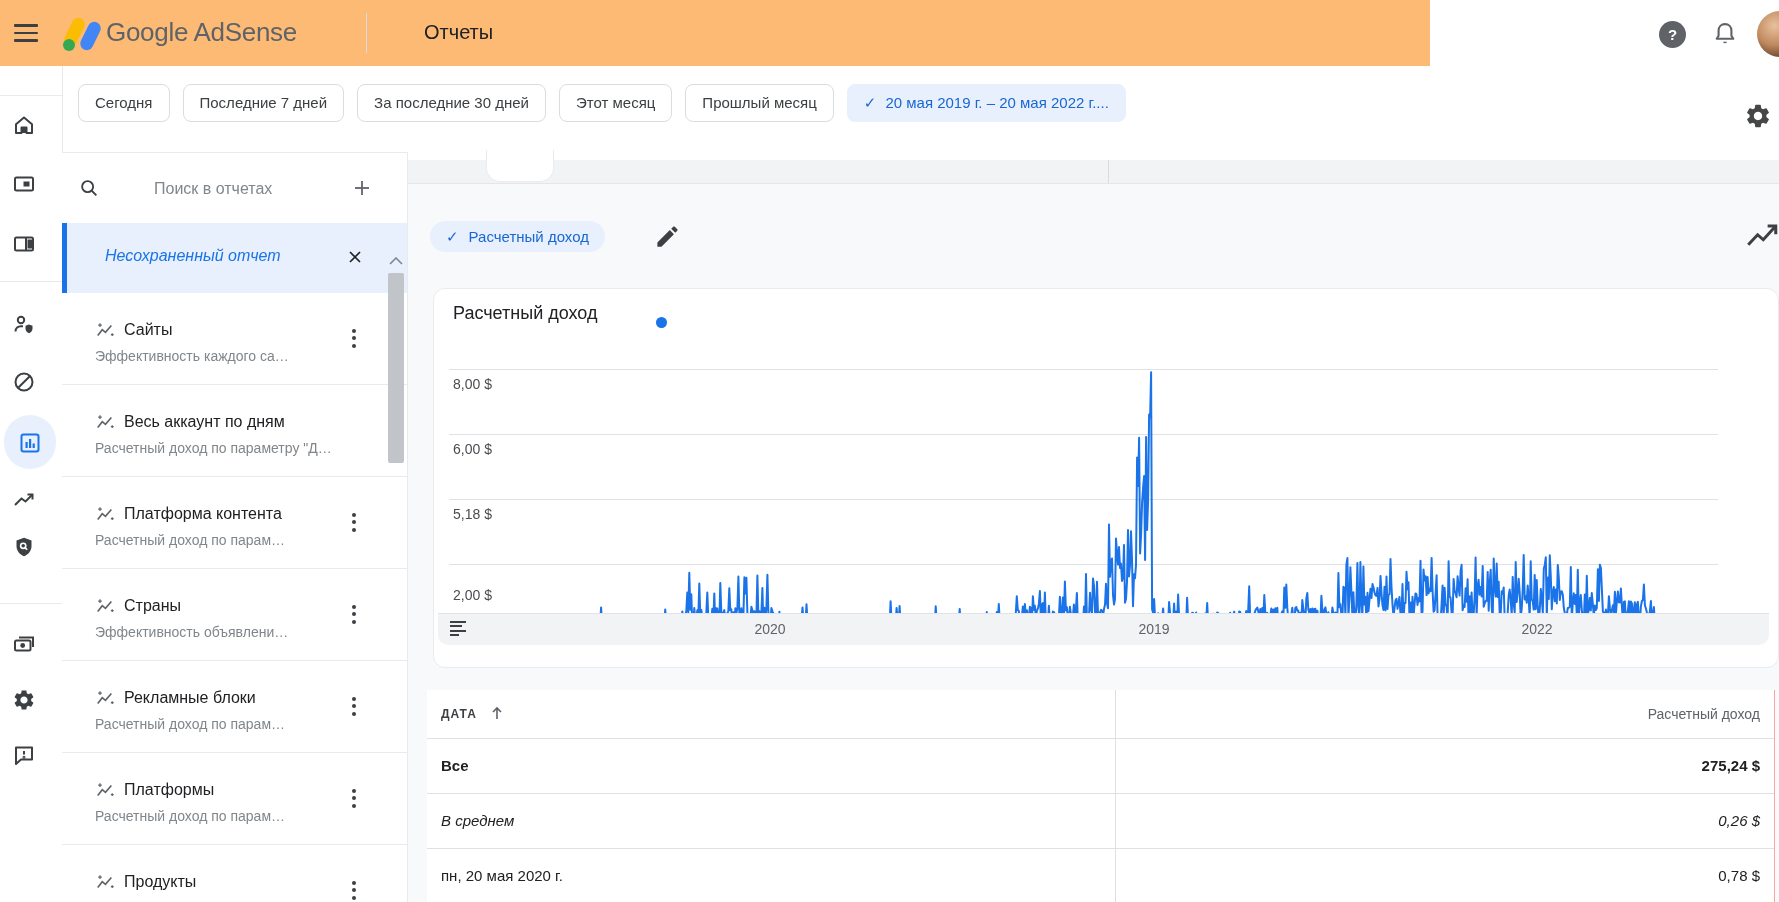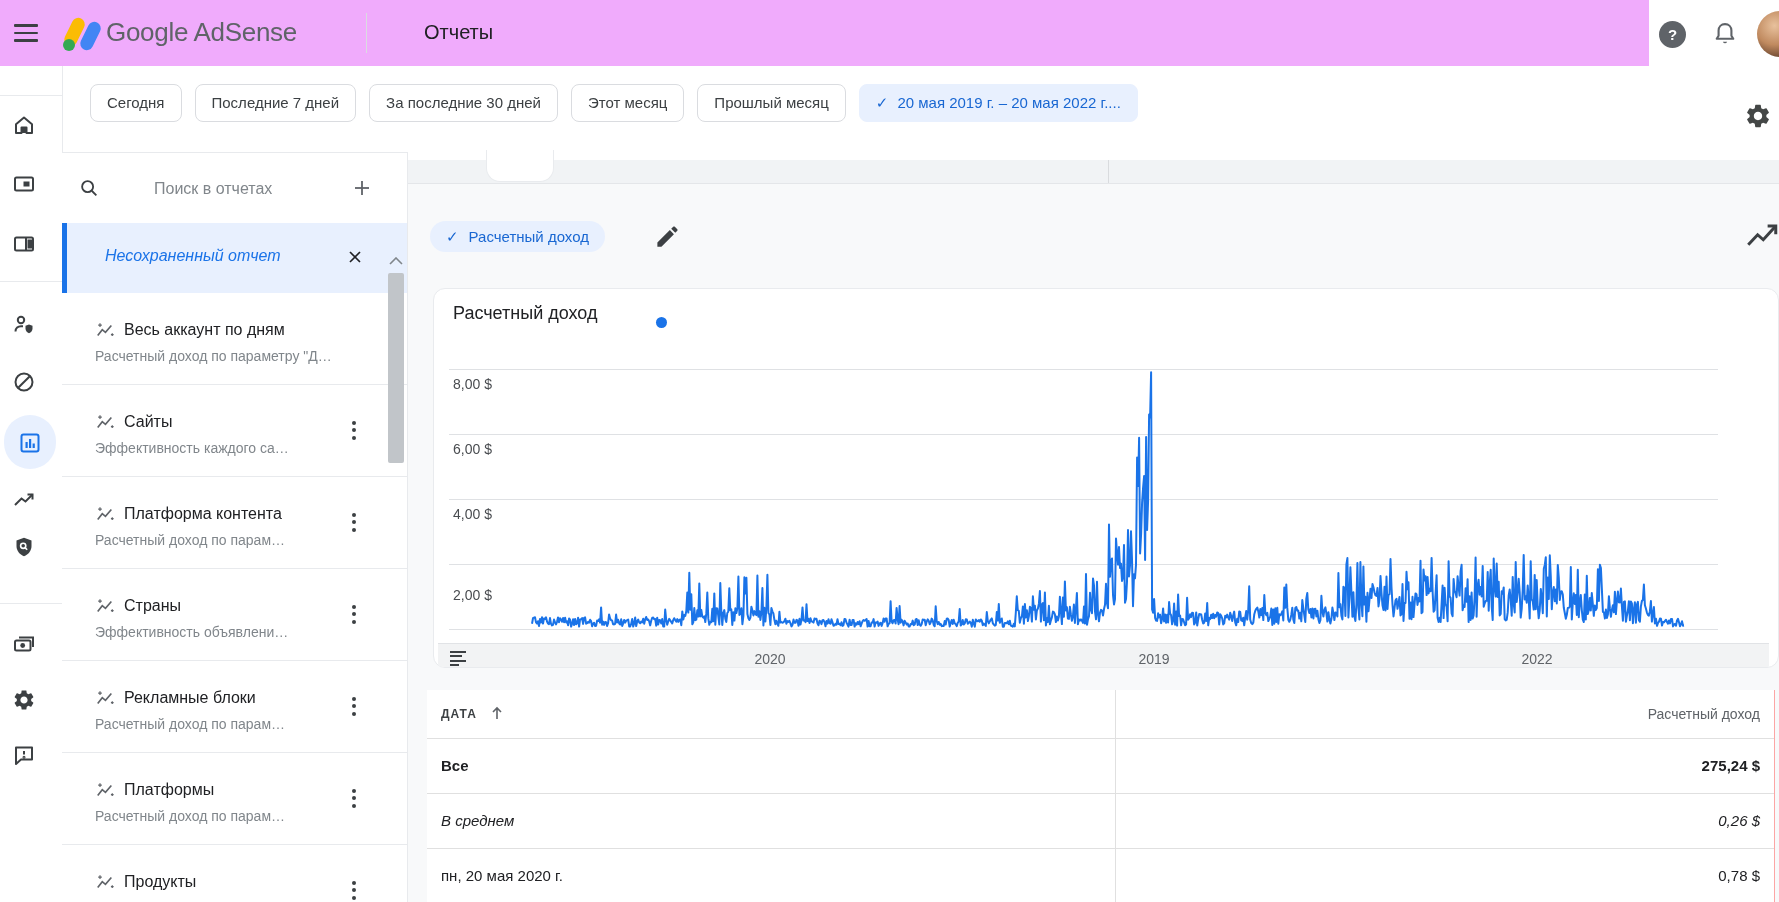--- a/index.html
+++ b/index.html
@@ -1,39 +1,39 @@
 <!DOCTYPE html>
 <html><head>
 <meta charset="utf-8">
 <style>
   html,body{margin:0;padding:0;background:#fff;}
   .app{position:relative;width:1779px;height:902px;overflow:hidden;background:#fff;
        font-family:"Liberation Sans",sans-serif;color:#202124;}
 
   
-  .topbar{position:absolute;left:0;top:0;width:1649px;height:66px;background:#f0abfc;}
+  .topbar{position:absolute;left:0;top:0;width:1430px;height:66px;background:#fdba74;}
   .hamburger{position:absolute;left:14px;top:24px;width:24px;height:18px;cursor:pointer;}
   .hamburger i{display:block;width:24px;height:2.6px;background:#3c4043;margin-bottom:5px;border-radius:1px;}
   .logo-mark{position:absolute;left:60px;top:15px;width:42px;height:38px;}
   .logo-bar{position:absolute;width:13px;height:30px;border-radius:7px;transform:rotate(26deg);}
   .logo-bar.y{left:8px;top:2px;background:#fbbc04;}
   .logo-bar.b{left:24px;top:6px;background:#4285f4;}
   .logo-dot{position:absolute;left:3px;top:24px;width:12px;height:12px;border-radius:50%;background:#34a853;}
   .brand{position:absolute;left:106px;top:17px;font-size:26px;color:#5f6368;letter-spacing:-0.3px;}
   .tb-divider{position:absolute;left:366px;top:13px;width:1px;height:40px;background:#dadce0;}
   .page-title{position:absolute;left:424px;top:21px;font-size:20px;color:#202124;}
   .help-btn{position:absolute;left:1659px;top:21px;width:27px;height:27px;border-radius:50%;background:#5f6368;
             color:#fff;font-size:15px;font-weight:bold;text-align:center;line-height:27px;cursor:pointer;}
   .bell{position:absolute;left:1711px;top:20px;width:28px;height:28px;cursor:pointer;}
   .avatar{position:absolute;left:1757px;top:11px;width:46px;height:46px;border-radius:50%;
           background:radial-gradient(circle at 38% 32%,#e8c19d 0%,#c08a5f 45%,#6b4630 78%,#402a1c 100%);}
 
   
   .filterbar{position:absolute;left:0;top:66px;width:1779px;height:74px;background:#fff;}
-  .chips{position:absolute;left:90px;top:18px;display:flex;gap:13px;border-radius:18px;}
+  .chips{position:absolute;left:78px;top:18px;display:flex;gap:13px;border-radius:18px;}
   .chip{height:36px;line-height:36px;padding:0 16px;border:1px solid #dadce0;border-radius:8px;
         font-size:15px;color:#3c4043;background:#fff;white-space:nowrap;cursor:pointer;}
   .chip.sel{background:#e8f0fe;border-color:#e8f0fe;color:#1967d2;font-weight:500;}
   .chip .chip-check{margin-right:9px;font-weight:400;}
   .filter-gear{position:absolute;left:1744px;top:102px;width:28px;height:28px;cursor:pointer;}
 
   
   .rail{position:absolute;left:0;top:66px;width:62px;height:836px;background:#fff;border-right:1px solid #e8eaed;}
   .rail-div{position:absolute;left:0;width:62px;height:1px;background:#e8eaed;}
   .rail-icon{position:absolute;left:12px;width:24px;height:24px;cursor:pointer;}
@@ -75,21 +75,21 @@
   .edit-pencil{position:absolute;left:654px;top:223px;width:27px;height:27px;cursor:pointer;}
   .trend-toggle{position:absolute;left:1744px;top:221px;width:36px;height:30px;cursor:pointer;}
 
   
   .card{position:absolute;left:433px;top:288px;width:1346px;height:380px;background:#fff;
         border:1px solid #e9ebee;border-radius:12px;box-sizing:border-box;overflow:hidden;}
   .card-title{position:absolute;left:19px;top:14px;font-size:18px;color:#202124;}
   .legend-dot{position:absolute;left:222px;top:28px;width:11px;height:11px;border-radius:50%;background:#1a73e8;}
   .gridline{position:absolute;left:15px;width:1269px;height:1px;background:#dfe1e4;}
   .ylab{position:absolute;left:19px;font-size:14px;color:#494c50;}
-  .axis-strip{position:absolute;left:4px;top:354px;width:1331px;height:31px;background:#f2f3f4;
+  .axis-strip{position:absolute;left:4px;top:324px;width:1331px;height:31px;background:#f2f3f4;
               border-top:1px solid #e1e3e6;border-radius:0 0 10px 10px;text-decoration:underline;}
   .xlab{position:absolute;top:7px;transform:translateX(-50%);font-size:14px;color:#5f6368;}
   .chart-menu{position:absolute;left:12px;top:7px;width:18px;height:16px;cursor:pointer;}
   .chart-menu i{display:block;height:2px;background:#3c4043;margin-bottom:2.4px;}
   .chart-menu i:nth-child(1){width:16px;}
   .chart-menu i:nth-child(2){width:12px;}
   .chart-menu i:nth-child(3){width:16px;}
   .chart-menu i:nth-child(4){width:9px;}
   #line-svg{position:absolute;left:0;top:0;}
 
@@ -260,39 +260,39 @@
     </div>
     <div class="rlist" id="report-list">
         <div class="report-item">
     <span class="ri-icon">
       <svg viewBox="0 0 22 22" width="20" height="20" fill="none" stroke="#5f6368" stroke-width="1.8">
         <path d="M3 16l5-6.5 3.5 3L18 5"></path>
         <path d="M5.5 2.5v4M3.5 4.5h4" stroke-width="1.3"></path>
         <path d="M19 13.5v3M17.5 15h3" stroke-width="1.3"></path>
       </svg>
     </span>
+    <div class="ri-title">Сайты</div>
+    <div class="ri-sub">Эффективность каждого са…</div>
+    <div class="kebab">
+            <i></i>
+            <i></i>
+            <i></i>
+          </div>
+  </div>
+        <div class="report-item">
+    <span class="ri-icon">
+      <svg viewBox="0 0 22 22" width="20" height="20" fill="none" stroke="#5f6368" stroke-width="1.8">
+        <path d="M3 16l5-6.5 3.5 3L18 5"></path>
+        <path d="M5.5 2.5v4M3.5 4.5h4" stroke-width="1.3"></path>
+        <path d="M19 13.5v3M17.5 15h3" stroke-width="1.3"></path>
+      </svg>
+    </span>
     <div class="ri-title">Весь аккаунт по дням</div>
     <div class="ri-sub">Расчетный доход по параметру "Д…</div>
 
-  </div>
-        <div class="report-item">
-    <span class="ri-icon">
-      <svg viewBox="0 0 22 22" width="20" height="20" fill="none" stroke="#5f6368" stroke-width="1.8">
-        <path d="M3 16l5-6.5 3.5 3L18 5"></path>
-        <path d="M5.5 2.5v4M3.5 4.5h4" stroke-width="1.3"></path>
-        <path d="M19 13.5v3M17.5 15h3" stroke-width="1.3"></path>
-      </svg>
-    </span>
-    <div class="ri-title">Сайты</div>
-    <div class="ri-sub">Эффективность каждого са…</div>
-    <div class="kebab">
-            <i></i>
-            <i></i>
-            <i></i>
-          </div>
   </div>
         <div class="report-item">
     <span class="ri-icon">
       <svg viewBox="0 0 22 22" width="20" height="20" fill="none" stroke="#5f6368" stroke-width="1.8">
         <path d="M3 16l5-6.5 3.5 3L18 5"></path>
         <path d="M5.5 2.5v4M3.5 4.5h4" stroke-width="1.3"></path>
         <path d="M19 13.5v3M17.5 15h3" stroke-width="1.3"></path>
       </svg>
     </span>
     <div class="ri-title">Платформа контента</div>
@@ -402,21 +402,21 @@
     <div id="gridlines">
         <div class="gridline" style="top: 80px;"></div>
         <div class="gridline" style="top: 145px;"></div>
         <div class="gridline" style="top: 210px;"></div>
         <div class="gridline" style="top: 275px;"></div>
         <div class="gridline" style="top: 340px;"></div>
       </div>
     <div id="ylabels">
         <div class="ylab" style="top: 87px;">8,00 $</div>
         <div class="ylab" style="top: 152px;">6,00 $</div>
-        <div class="ylab" style="top: 217px;">4,00 $</div>
+        <div class="ylab" style="top: 217px;">5,18 $</div>
         <div class="ylab" style="top: 298px;">2,00 $</div>
       </div>
     <svg id="line-svg" width="1346" height="380">
       <polyline id="series-line" fill="none" stroke-width="2" stroke-linejoin="round" points="98.0,334.7 99.0,329.2 100.0,328.6 101.0,328.3 102.0,333.4 103.0,334.5 104.0,332.2 105.0,337.1 106.0,329.9 107.0,333.5 108.0,328.2 109.0,334.5 110.0,329.4 111.0,330.0 112.0,328.3 113.0,332.6 114.0,334.4 115.0,335.2 116.0,329.1 117.0,334.8 118.0,336.4 119.0,335.9 120.0,330.6 121.0,333.4 122.0,335.4 123.0,332.8 124.0,328.5 125.0,333.2 126.0,329.2 127.1,330.7 128.1,332.7 129.1,328.9 130.1,333.2 131.1,328.8 132.1,333.4 133.1,332.3 134.1,336.3 135.1,329.4 136.1,330.9 137.1,337.6 138.1,334.6 139.1,330.2 140.1,336.1 141.1,329.9 142.1,335.2 143.1,334.3 144.1,328.8 145.1,337.6 146.1,330.4 147.1,330.2 148.1,329.1 149.1,334.9 150.1,328.9 151.1,328.4 152.1,334.7 153.1,334.2 154.1,332.8 155.1,333.6 156.1,330.8 157.1,332.2 158.1,337.3 159.1,334.7 160.1,333.7 161.1,337.0 162.1,336.8 163.1,331.6 164.1,331.9 165.1,330.2 166.1,333.8 167.1,318.4 168.1,335.8 169.1,332.6 170.1,335.9 171.1,333.1 172.1,333.3 173.1,337.0 174.1,334.2 175.1,325.4 176.1,329.4 177.1,331.3 178.1,331.4 179.1,335.3 180.1,335.4 181.1,334.8 182.1,325.6 183.1,333.4 184.1,330.7 185.2,334.5 186.2,335.5 187.2,330.2 188.2,336.9 189.2,334.3 190.2,330.9 191.2,333.6 192.2,331.7 193.2,331.2 194.2,330.6 195.2,337.4 196.2,337.4 197.2,334.9 198.2,330.0 199.2,337.5 200.2,334.4 201.2,328.5 202.2,337.1 203.2,332.3 204.2,330.6 205.2,333.5 206.2,334.3 207.2,332.6 208.2,333.4 209.2,329.8 210.2,334.8 211.2,330.4 212.2,328.0 213.2,331.0 214.2,330.5 215.2,332.4 216.2,336.4 217.2,331.8 218.2,328.7 219.2,328.6 220.2,330.2 221.2,329.9 222.2,336.7 223.2,328.7 224.2,335.6 225.2,331.0 226.2,331.2 227.2,334.5 228.2,330.1 229.2,337.4 230.2,337.6 231.2,320.6 232.2,331.1 233.2,335.7 234.2,332.4 235.2,329.9 236.2,331.4 237.2,332.9 238.2,334.5 239.2,331.1 240.2,329.2 241.2,331.0 242.3,332.6 243.3,330.1 244.3,332.9 245.3,330.9 246.3,330.5 247.3,336.2 248.3,322.4 249.3,330.5 250.3,326.1 251.3,326.9 252.3,322.0 253.3,303.5 254.3,323.6 255.3,283.8 256.3,320.7 257.3,305.2 258.3,335.3 259.3,333.2 260.3,319.0 261.3,331.2 262.3,330.7 263.3,321.3 264.3,327.6 265.3,294.5 266.3,327.4 267.3,321.0 268.3,327.6 269.3,328.7 270.3,327.4 271.3,333.1 272.3,324.4 273.3,303.6 274.3,329.4 275.3,335.8 276.3,332.8 277.3,333.2 278.3,319.8 279.3,332.3 280.3,304.4 281.3,335.7 282.3,319.3 283.3,319.5 284.3,327.1 285.3,335.4 286.3,294.0 287.3,323.2 288.3,335.9 289.3,323.9 290.3,321.1 291.3,329.6 292.3,333.0 293.3,324.0 294.3,322.7 295.3,299.3 296.3,321.1 297.3,320.3 298.3,336.0 299.3,323.2 300.4,331.6 301.4,319.2 302.4,324.0 303.4,319.1 304.4,287.5 305.4,325.9 306.4,324.9 307.4,319.3 308.4,335.2 309.4,326.9 310.4,288.2 311.4,304.6 312.4,288.8 313.4,325.1 314.4,329.3 315.4,330.9 316.4,328.6 317.4,317.7 318.4,321.6 319.4,326.4 320.4,322.1 321.4,324.9 322.4,326.1 323.4,286.5 324.4,327.7 325.4,322.2 326.4,330.9 327.4,323.2 328.4,299.0 329.4,336.5 330.4,318.7 331.4,332.5 332.4,318.7 333.4,285.8 334.4,324.0 335.4,325.5 336.4,336.0 337.4,319.0 338.4,322.3 339.4,324.5 340.4,330.8 341.4,335.2 342.4,331.8 343.4,334.7 344.4,336.8 345.4,322.7 346.4,333.6 347.4,333.1 348.4,333.7 349.4,333.4 350.4,332.1 351.4,329.7 352.4,334.7 353.4,332.1 354.4,332.9 355.4,331.8 356.4,334.1 357.5,337.4 358.5,335.8 359.5,330.6 360.5,333.7 361.5,333.8 362.5,330.9 363.5,331.4 364.5,336.8 365.5,329.8 366.5,335.5 367.5,330.5 368.5,318.4 369.5,331.6 370.5,331.4 371.5,333.1 372.5,315.2 373.5,332.1 374.5,329.9 375.5,334.1 376.5,329.3 377.5,332.4 378.5,332.7 379.5,333.6 380.5,329.4 381.5,330.2 382.5,329.8 383.5,334.6 384.5,336.3 385.5,331.8 386.5,332.4 387.5,335.1 388.5,331.3 389.5,331.1 390.5,333.1 391.5,337.2 392.5,332.0 393.5,334.6 394.5,330.2 395.5,334.1 396.5,334.7 397.5,330.3 398.5,333.4 399.5,336.8 400.5,336.4 401.5,334.8 402.5,335.7 403.5,330.3 404.5,335.1 405.5,334.8 406.5,336.3 407.5,333.2 408.5,336.9 409.5,336.2 410.5,330.0 411.5,330.3 412.5,333.8 413.5,335.5 414.5,337.7 415.6,330.7 416.6,336.0 417.6,336.1 418.6,331.0 419.6,331.0 420.6,337.6 421.6,334.2 422.6,335.6 423.6,333.0 424.6,335.1 425.6,332.3 426.6,337.3 427.6,334.6 428.6,332.1 429.6,331.0 430.6,331.8 431.6,331.2 432.6,330.0 433.6,337.5 434.6,332.0 435.6,337.2 436.6,337.2 437.6,333.4 438.6,333.6 439.6,330.1 440.6,337.6 441.6,333.4 442.6,333.8 443.6,332.6 444.6,336.9 445.6,334.6 446.6,333.7 447.6,336.9 448.6,334.1 449.6,329.5 450.6,332.8 451.6,329.5 452.6,329.5 453.6,337.3 454.6,334.9 455.6,334.1 456.6,312.2 457.6,332.5 458.6,334.3 459.6,331.2 460.6,330.9 461.6,334.6 462.6,318.9 463.6,330.2 464.6,335.2 465.6,317.0 466.6,333.8 467.6,330.7 468.6,332.4 469.6,336.4 470.6,331.7 471.6,333.4 472.7,335.5 473.7,334.5 474.7,337.5 475.7,337.4 476.7,335.0 477.7,335.3 478.7,331.6 479.7,336.2 480.7,335.5 481.7,330.4 482.7,330.0 483.7,336.1 484.7,331.3 485.7,335.7 486.7,336.8 487.7,335.0 488.7,330.4 489.7,331.0 490.7,330.7 491.7,336.2 492.7,332.6 493.7,330.3 494.7,331.8 495.7,335.2 496.7,333.4 497.7,329.6 498.7,331.3 499.7,335.9 500.7,337.3 501.7,317.2 502.7,332.0 503.7,335.1 504.7,333.0 505.7,335.7 506.7,334.8 507.7,337.1 508.7,336.7 509.7,337.0 510.7,332.1 511.7,335.5 512.7,329.8 513.7,329.5 514.7,331.1 515.7,337.6 516.7,334.1 517.7,331.0 518.7,335.1 519.7,330.8 520.7,334.2 521.7,335.3 522.7,337.1 523.7,333.9 524.7,332.5 525.7,320.0 526.7,336.5 527.7,335.4 528.7,331.0 529.7,335.5 530.8,334.3 531.8,330.2 532.8,330.4 533.8,334.7 534.8,333.9 535.8,332.6 536.8,333.8 537.8,337.7 538.8,330.8 539.8,334.5 540.8,337.7 541.8,330.4 542.8,332.0 543.8,332.3 544.8,331.0 545.8,332.6 546.8,330.5 547.8,331.7 548.8,336.2 549.8,334.6 550.8,335.7 551.8,336.9 552.8,323.0 553.8,332.2 554.8,334.4 555.8,332.4 556.8,330.6 557.8,329.4 558.8,334.1 559.8,335.6 560.8,336.6 561.8,335.9 562.8,323.1 563.8,331.6 564.8,315.1 565.8,333.8 566.8,331.5 567.8,329.5 568.8,337.7 569.8,337.7 570.8,334.0 571.8,333.9 572.8,334.3 573.8,332.4 574.8,335.1 575.8,331.7 576.8,336.6 577.8,337.0 578.8,337.7 579.8,334.7 580.8,337.4 581.8,323.8 582.8,307.2 583.8,321.1 584.8,321.8 585.8,333.7 586.8,329.2 587.9,327.3 588.9,317.4 589.9,334.8 590.9,315.0 591.9,328.4 592.9,321.3 593.9,332.1 594.9,327.0 595.9,317.8 596.9,319.4 597.9,332.6 598.9,307.2 599.9,320.7 600.9,316.7 601.9,330.5 602.9,321.4 603.9,319.6 604.9,314.7 605.9,302.1 606.9,332.6 607.9,315.5 608.9,314.1 609.9,331.3 610.9,303.6 611.9,336.4 612.9,329.3 613.9,333.0 614.9,316.8 615.9,335.3 616.9,331.3 617.9,328.4 618.9,322.6 619.9,323.1 620.9,325.3 621.9,333.0 622.9,327.5 623.9,331.5 624.9,327.4 625.9,307.8 626.9,322.5 627.9,335.1 628.9,308.5 629.9,327.8 630.9,292.4 631.9,321.4 632.9,318.3 633.9,329.6 634.9,329.9 635.9,317.8 636.9,325.4 637.9,331.8 638.9,327.6 639.9,315.6 640.9,333.9 641.9,320.0 642.9,304.1 643.9,335.2 644.9,330.4 646.0,331.6 647.0,330.4 648.0,331.9 649.0,333.9 650.0,317.4 651.0,334.6 652.0,284.9 653.0,335.7 654.0,330.2 655.0,327.2 656.0,303.7 657.0,320.4 658.0,324.2 659.0,289.5 660.0,296.6 661.0,322.3 662.0,330.3 663.0,292.7 664.0,325.2 665.0,332.3 666.0,323.5 667.0,320.9 668.0,321.5 669.0,326.5 670.0,320.0 671.0,315.8 672.0,294.7 673.0,314.3 674.0,319.2 675.0,235.4 676.0,287.7 677.0,271.8 678.0,269.5 679.0,305.8 680.0,315.5 681.0,310.1 682.0,249.5 683.0,263.9 684.0,275.6 685.0,258.1 686.0,278.9 687.0,274.6 688.0,292.0 689.0,287.9 690.0,256.0 691.0,313.7 692.0,310.1 693.0,292.5 694.0,240.9 695.0,287.4 696.0,276.5 697.0,242.3 698.0,270.3 699.0,317.3 700.0,285.3 701.0,289.4 702.0,275.7 703.1,168.4 704.1,197.0 705.1,148.7 706.1,264.4 707.1,245.0 708.1,213.4 709.1,198.5 710.1,187.0 711.1,270.9 712.1,148.0 713.1,240.9 714.1,211.8 715.1,125.6 716.1,128.5 717.1,83.3 718.1,320.5 719.1,323.7 720.1,310.0 721.1,328.8 722.1,331.6 723.1,331.9 724.1,324.3 725.1,328.4 726.1,325.8 727.1,334.2 728.1,330.1 729.1,319.4 730.1,332.4 731.1,325.6 732.1,333.8 733.1,325.7 734.1,333.4 735.1,313.0 736.1,324.7 737.1,326.1 738.1,335.3 739.1,331.8 740.1,314.6 741.1,335.7 742.1,322.6 743.1,336.6 744.1,305.5 745.1,327.0 746.1,326.5 747.1,336.3 748.1,330.1 749.1,330.3 750.1,333.3 751.1,336.2 752.1,335.4 753.1,308.7 754.1,330.8 755.1,329.3 756.1,325.3 757.1,328.1 758.1,323.8 759.1,324.0 760.1,335.5 761.2,333.6 762.2,323.4 763.2,336.5 764.2,330.4 765.2,325.1 766.2,325.2 767.2,325.5 768.2,331.0 769.2,334.5 770.2,333.7 771.2,324.4 772.2,331.9 773.2,314.1 774.2,336.3 775.2,329.1 776.2,330.1 777.2,325.8 778.2,329.1 779.2,324.8 780.2,329.3 781.2,326.0 782.2,327.6 783.2,323.4 784.2,324.0 785.2,335.5 786.2,325.2 787.2,326.8 788.2,329.4 789.2,335.4 790.2,334.4 791.2,326.8 792.2,328.4 793.2,325.6 794.2,328.6 795.2,330.6 796.2,323.7 797.2,327.1 798.2,332.1 799.2,326.5 800.2,322.6 801.2,333.4 802.2,336.3 803.2,329.7 804.2,333.1 805.2,322.5 806.2,322.9 807.2,331.4 808.2,331.9 809.2,328.7 810.2,336.3 811.2,328.4 812.2,322.1 813.2,330.7 814.2,321.6 815.2,297.3 816.2,330.5 817.2,334.0 818.3,335.1 819.3,333.7 820.3,325.2 821.3,321.8 822.3,319.8 823.3,318.6 824.3,322.4 825.3,328.6 826.3,320.1 827.3,326.2 828.3,318.9 829.3,331.1 830.3,306.0 831.3,323.8 832.3,326.1 833.3,323.8 834.3,332.1 835.3,329.8 836.3,327.4 837.3,319.6 838.3,336.0 839.3,320.6 840.3,334.8 841.3,319.2 842.3,333.0 843.3,318.7 844.3,334.7 845.3,325.3 846.3,326.3 847.3,325.1 848.3,322.4 849.3,331.4 850.3,298.5 851.3,318.8 852.3,295.5 853.3,318.9 854.3,330.7 855.3,332.8 856.3,330.6 857.3,325.9 858.3,318.7 859.3,330.5 860.3,334.1 861.3,318.9 862.3,318.0 863.3,321.8 864.3,321.6 865.3,329.6 866.3,323.8 867.3,332.3 868.3,311.1 869.3,319.4 870.3,326.1 871.3,332.9 872.3,309.7 873.3,304.0 874.3,320.3 875.3,324.1 876.4,319.9 877.4,328.5 878.4,319.4 879.4,329.4 880.4,319.9 881.4,319.8 882.4,327.4 883.4,321.8 884.4,330.2 885.4,334.0 886.4,331.1 887.4,306.8 888.4,322.2 889.4,327.6 890.4,320.6 891.4,318.4 892.4,324.7 893.4,332.6 894.4,323.2 895.4,330.6 896.4,334.6 897.4,329.8 898.4,318.6 899.4,324.2 900.4,331.0 901.4,323.4 902.4,324.2 903.4,327.5 904.4,284.0 905.4,318.2 906.4,315.2 907.4,326.7 908.4,330.5 909.4,297.7 910.4,299.0 911.4,327.0 912.4,275.4 913.4,269.1 914.4,328.4 915.4,308.9 916.4,278.3 917.4,303.0 918.4,327.7 919.4,303.3 920.4,327.6 921.4,332.0 922.4,315.2 923.4,274.0 924.4,319.0 925.4,330.4 926.4,273.0 927.4,312.1 928.4,327.2 929.4,277.4 930.4,315.6 931.4,307.7 932.4,332.7 933.5,303.7 934.5,322.2 935.5,310.4 936.5,299.7 937.5,309.0 938.5,294.9 939.5,298.5 940.5,303.5 941.5,306.4 942.5,306.9 943.5,298.9 944.5,317.4 945.5,310.2 946.5,286.9 947.5,304.1 948.5,316.3 949.5,321.0 950.5,297.7 951.5,321.4 952.5,287.6 953.5,319.9 954.5,305.8 955.5,305.2 956.5,270.1 957.5,298.3 958.5,315.6 959.5,327.5 960.5,319.2 961.5,311.3 962.5,309.9 963.5,319.8 964.5,313.9 965.5,308.0 966.5,326.5 967.5,325.2 968.5,295.1 969.5,331.9 970.5,313.9 971.5,314.0 972.5,282.8 973.5,300.3 974.5,293.3 975.5,329.7 976.5,313.5 977.5,330.3 978.5,307.8 979.5,328.1 980.5,315.6 981.5,304.4 982.5,305.2 983.5,315.9 984.5,309.1 985.5,312.4 986.5,271.8 987.5,324.2 988.5,323.0 989.5,280.4 990.5,291.4 991.6,287.2 992.6,306.1 993.6,288.1 994.6,304.4 995.6,299.7 996.6,302.2 997.6,268.9 998.6,302.4 999.6,322.7 1000.6,321.1 1001.6,304.1 1002.6,286.2 1003.6,328.8 1004.6,333.0 1005.6,328.8 1006.6,333.1 1007.6,314.7 1008.6,296.6 1009.6,329.1 1010.6,298.7 1011.6,314.7 1012.6,318.0 1013.6,332.2 1014.6,272.3 1015.6,307.4 1016.6,308.9 1017.6,324.3 1018.6,327.2 1019.6,289.9 1020.6,301.9 1021.6,304.2 1022.6,308.2 1023.6,287.3 1024.6,298.4 1025.6,306.6 1026.6,282.2 1027.6,275.8 1028.6,321.3 1029.6,316.6 1030.6,318.0 1031.6,299.3 1032.6,312.7 1033.6,290.2 1034.6,333.1 1035.6,307.3 1036.6,331.0 1037.6,303.5 1038.6,329.6 1039.6,326.5 1040.6,308.5 1041.6,268.5 1042.6,327.8 1043.6,296.6 1044.6,290.7 1045.6,305.7 1046.6,298.1 1047.6,307.4 1048.7,276.9 1049.7,317.7 1050.7,314.3 1051.7,312.0 1052.7,311.8 1053.7,282.9 1054.7,321.8 1055.7,294.6 1056.7,280.7 1057.7,317.6 1058.7,331.1 1059.7,269.5 1060.7,298.5 1061.7,307.6 1062.7,274.6 1063.7,308.0 1064.7,292.7 1065.7,326.5 1066.7,325.0 1067.7,302.2 1068.7,304.8 1069.7,298.4 1070.7,330.1 1071.7,331.5 1072.7,330.8 1073.7,323.4 1074.7,306.5 1075.7,300.5 1076.7,310.5 1077.7,326.7 1078.7,287.9 1079.7,314.7 1080.7,323.5 1081.7,272.9 1082.7,313.0 1083.7,303.6 1084.7,289.7 1085.7,303.3 1086.7,328.6 1087.7,320.0 1088.7,301.0 1089.7,265.9 1090.7,310.5 1091.7,307.3 1092.7,313.7 1093.7,296.6 1094.7,309.8 1095.7,329.4 1096.7,272.2 1097.7,310.3 1098.7,312.2 1099.7,320.6 1100.7,285.9 1101.7,320.3 1102.7,291.0 1103.7,317.2 1104.7,329.3 1105.7,321.6 1106.8,299.9 1107.8,309.6 1108.8,324.3 1109.8,279.7 1110.8,276.0 1111.8,268.2 1112.8,327.5 1113.8,288.4 1114.8,310.0 1115.8,266.3 1116.8,287.8 1117.8,320.2 1118.8,303.2 1119.8,298.1 1120.8,312.2 1121.8,300.6 1122.8,314.4 1123.8,276.1 1124.8,288.9 1125.8,310.9 1126.8,302.7 1127.8,302.3 1128.8,305.6 1129.8,318.8 1130.8,324.0 1131.8,329.7 1132.8,325.8 1133.8,319.0 1134.8,318.8 1135.8,317.7 1136.8,278.1 1137.8,330.5 1138.8,313.7 1139.8,304.3 1140.8,314.9 1141.8,305.9 1142.8,325.9 1143.8,280.8 1144.8,328.2 1145.8,313.4 1146.8,306.0 1147.8,321.1 1148.8,330.6 1149.8,333.0 1150.8,305.4 1151.8,330.5 1152.8,286.8 1153.8,325.1 1154.8,320.9 1155.8,308.9 1156.8,321.5 1157.8,304.1 1158.8,314.9 1159.8,326.8 1160.8,316.4 1161.8,321.1 1162.8,319.0 1163.9,280.2 1164.9,312.0 1165.9,275.7 1166.9,279.1 1167.9,300.9 1168.9,322.9 1169.9,323.4 1170.9,329.5 1171.9,320.6 1172.9,329.0 1173.9,325.5 1174.9,307.2 1175.9,319.7 1176.9,327.8 1177.9,320.6 1178.9,316.2 1179.9,323.3 1180.9,302.7 1181.9,325.1 1182.9,312.2 1183.9,302.5 1184.9,313.3 1185.9,313.4 1186.9,299.5 1187.9,317.5 1188.9,331.8 1189.9,312.9 1190.9,312.4 1191.9,332.8 1192.9,326.7 1193.9,321.5 1194.9,312.2 1195.9,331.2 1196.9,312.5 1197.9,314.4 1198.9,334.2 1199.9,320.7 1200.9,313.2 1201.9,333.8 1202.9,315.6 1203.9,312.9 1204.9,331.1 1205.9,332.6 1206.9,317.4 1207.9,312.0 1208.9,310.8 1209.9,295.5 1210.9,316.3 1211.9,319.5 1212.9,323.6 1213.9,325.9 1214.9,326.6 1215.9,322.2 1216.9,312.0 1217.9,332.6 1218.9,324.6 1219.9,318.1 1220.9,334.4 1222.0,329.8 1223.0,336.8 1224.0,334.0 1225.0,332.6 1226.0,329.6 1227.0,329.8 1228.0,336.5 1229.0,333.0 1230.0,333.3 1231.0,331.9 1232.0,330.7 1233.0,333.0 1234.0,334.7 1235.0,331.5 1236.0,334.4 1237.0,330.0 1238.0,329.9 1239.0,337.4 1240.0,335.5 1241.0,335.0 1242.0,336.7 1243.0,331.5 1244.0,329.8 1245.0,333.2 1246.0,337.3 1247.0,335.4 1248.0,332.3 1249.0,336.7 1250.0,336.5" stroke="#1a73e8"></polyline>
     </svg>
     <div class="axis-strip">
       <div class="chart-menu">
           <i></i>
           <i></i>
           <i></i>

